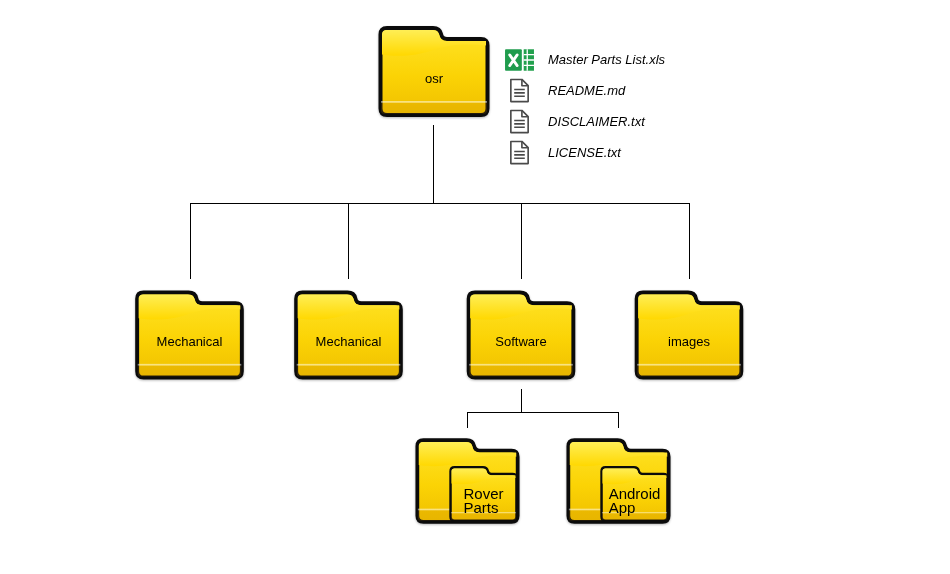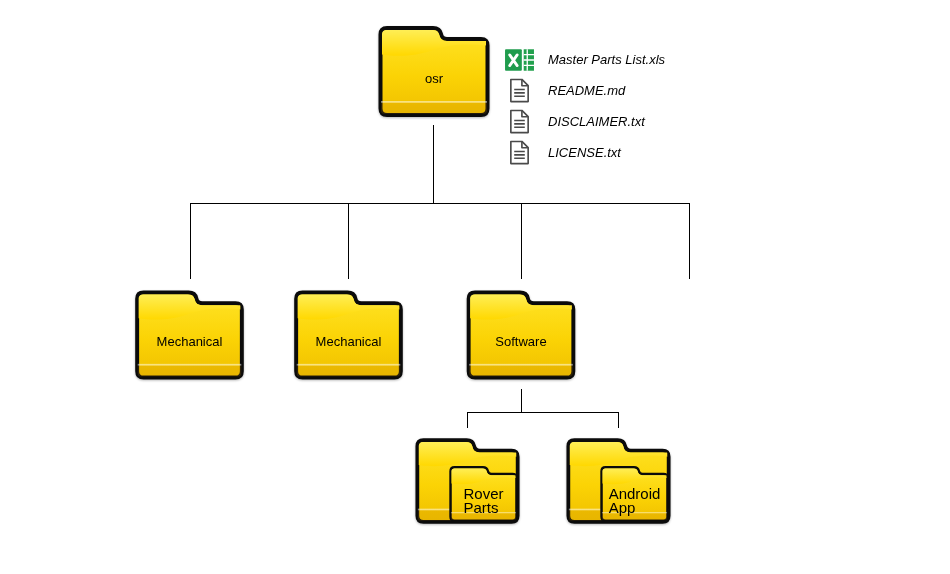--- a/index.html
+++ b/index.html
@@ -141,20 +141,26 @@
     <div class="folder-label">Mechanical</div>
   </div>
 
   <div class="folder-node" style="left:465px;top:290px;width:112px;height:90px">
     <svg>
         <use href="#folder-shape" xlink:href="#folder-shape"></use>
       </svg>
     <div class="folder-label">Software</div>
   </div>
 
+  <div class="folder-node" style="left:633px;top:290px;width:112px;height:90px">
+    <svg>
+        <use href="#folder-shape" xlink:href="#folder-shape"></use>
+      </svg>
+    <div class="folder-label">images</div>
+  </div>
 
   <div class="folder-node" style="left:415px;top:437px;width:105px;height:88px">
     <svg>
         <use href="#folder-shape" xlink:href="#folder-shape"></use>
       </svg>
     <div class="inner-folder" style="left:34px;top:27px;width:69px;height:60px">
       <svg>
           <use href="#folder-shape" xlink:href="#folder-shape"></use>
         </svg>
       <div class="inner-label">

